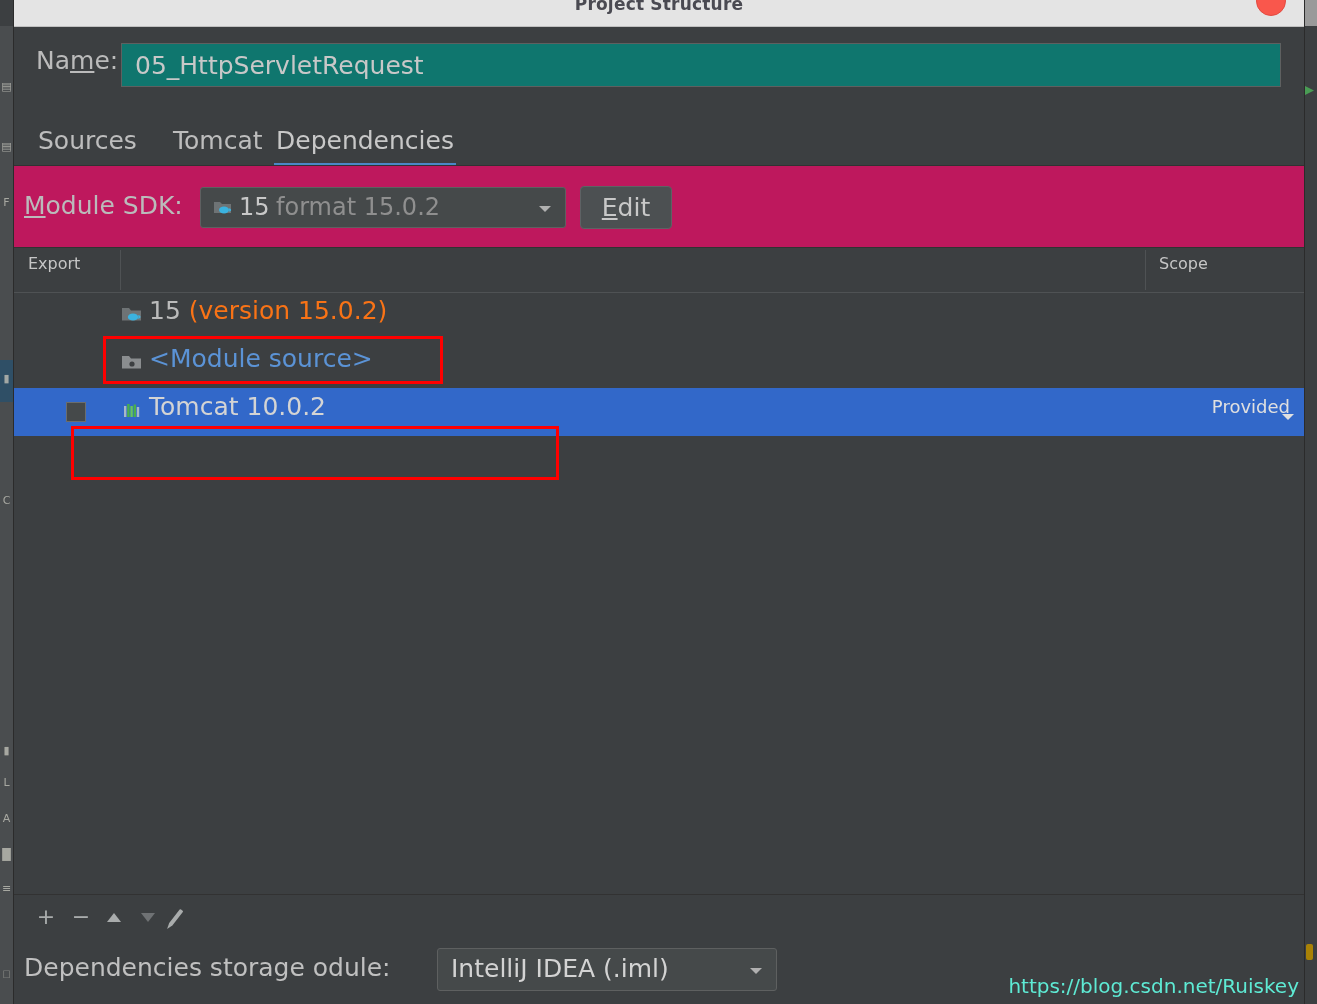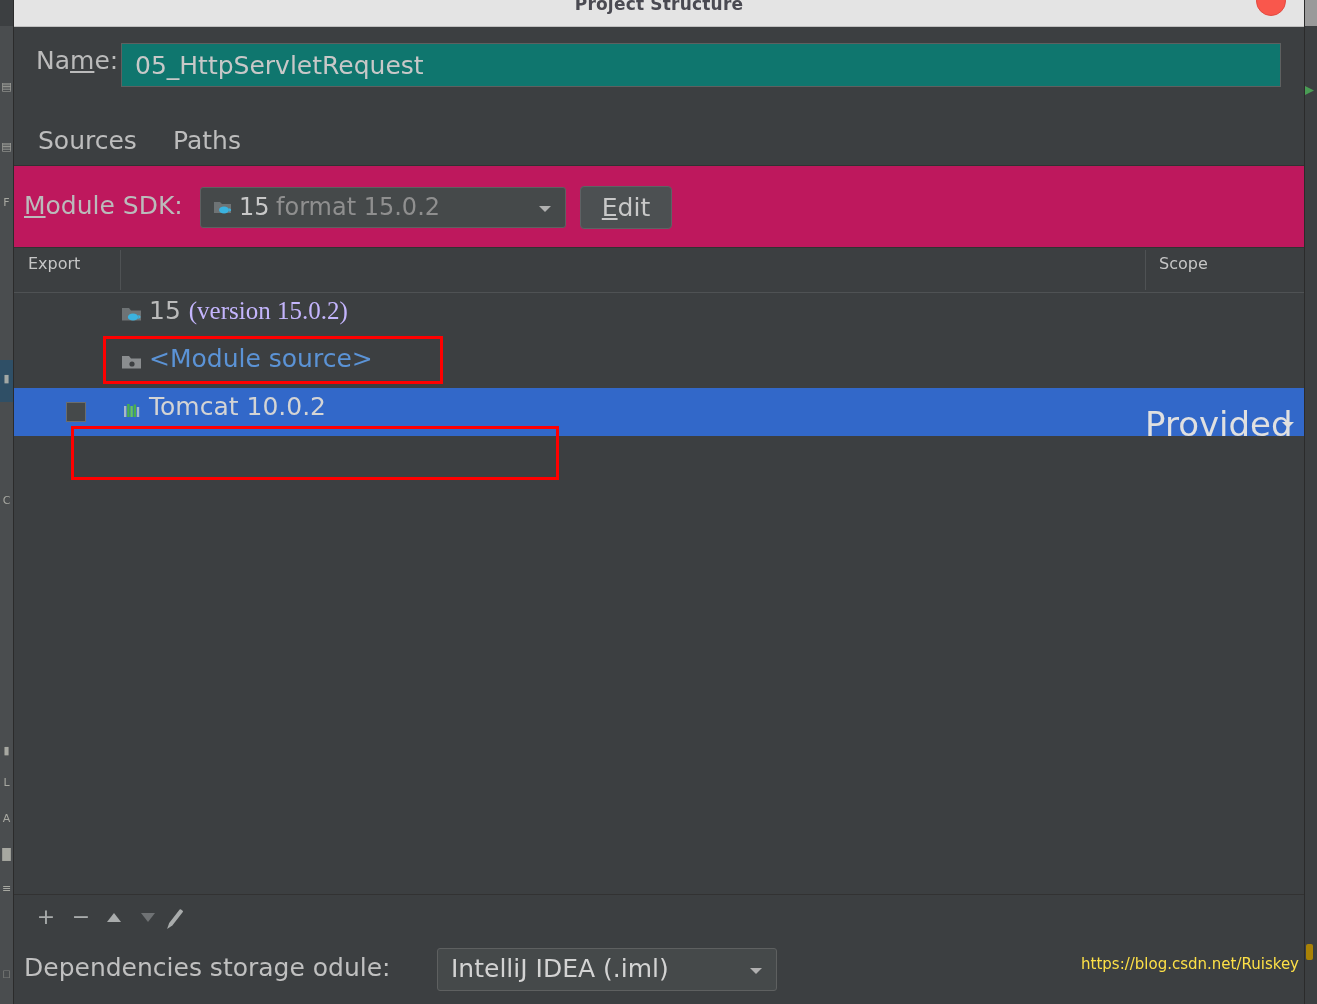--- a/index.html
+++ b/index.html
@@ -298,28 +298,28 @@
     left: 107px; top: 13px;
     width: 22px; height: 20px;
   }
   .row-label {
     position: absolute;
     left: 135px; top: 4px;
     font-size: 25px;
     white-space: nowrap;
   }
   .row-label.sdk { color: #bbbbbb; }
-  .row-label.sdk .dim { color: #c4b5fd; font-family: Liberation Serif, serif; }
+  .row-label.sdk .dim { color: #f97316; }
   .row-label.modsrc { color: #5b93d6; }
   .row-label.lib { color: #d4d4d4; }
   .row-scope {
     position: absolute;
-    left: 1131px; top: 16px;
+    left: 1131px; top: 8px;
     width: 159px;
-    font-size: 34px;
+    font-size: 18px;
     color: #e0e0e0;
     text-align: right;
     padding-right: 14px;
     box-sizing: border-box;
     white-space: nowrap;
   }
   .row-scope-arrow {
     position: absolute;
     right: 10px; top: 18px;
     width: 0; height: 0;
@@ -419,23 +419,23 @@
   #storage-combo-value {
     position: absolute;
     left: 13px; top: 5px;
     font-size: 25px;
     color: #d3d3d3;
     white-space: nowrap;
   }
   #storage-combo-arrow { right: 14px; top: 19px; }
   #watermark {
     position: absolute;
-    right: 5px; top: 16px;
-    font-size: 15px;
-    color: #fde047;
+    right: 5px; top: 35px;
+    font-size: 20px;
+    color: #5eead4;
     white-space: nowrap;
   }
 </style>
 </head>
 <body>
 
 <div id="bg-left-strip">
   <div class="gutter"></div>
   <div class="selhl"></div>
   <div class="bg-glyph" style="top:80px">▤</div>
@@ -466,21 +466,22 @@
 
   <div id="name-row">
     <div id="name-label">Na<u>m</u>e:</div>
     <div id="name-input">
       <div id="name-input-value">05_HttpServletRequest</div>
     </div>
   </div>
 
   <div id="tabs">
     <div class="tab" id="tab-sources">Sources</div>
-    <div class="tab" id="tab-paths">Paths</div>
+    <div class="tab" id="tab-paths">Tomcat</div>
+    <div class="tab active" id="tab-dependencies">Dependencies</div>
     <div id="tabs-divider"></div>
   </div>
 
   <div id="sdk-row">
     <div id="sdk-label"><u>M</u>odule SDK:</div>
 
     <div id="sdk-combo">
       <svg id="sdk-combo-icon" viewBox="0 0 20 17">
         <path d="M1 3 H7 L9 5 H18 V14 H1 Z" fill="#6e7375"></path>
         <ellipse cx="11" cy="11" rx="5" ry="3.4" fill="#3bb3e0"></ellipse>

